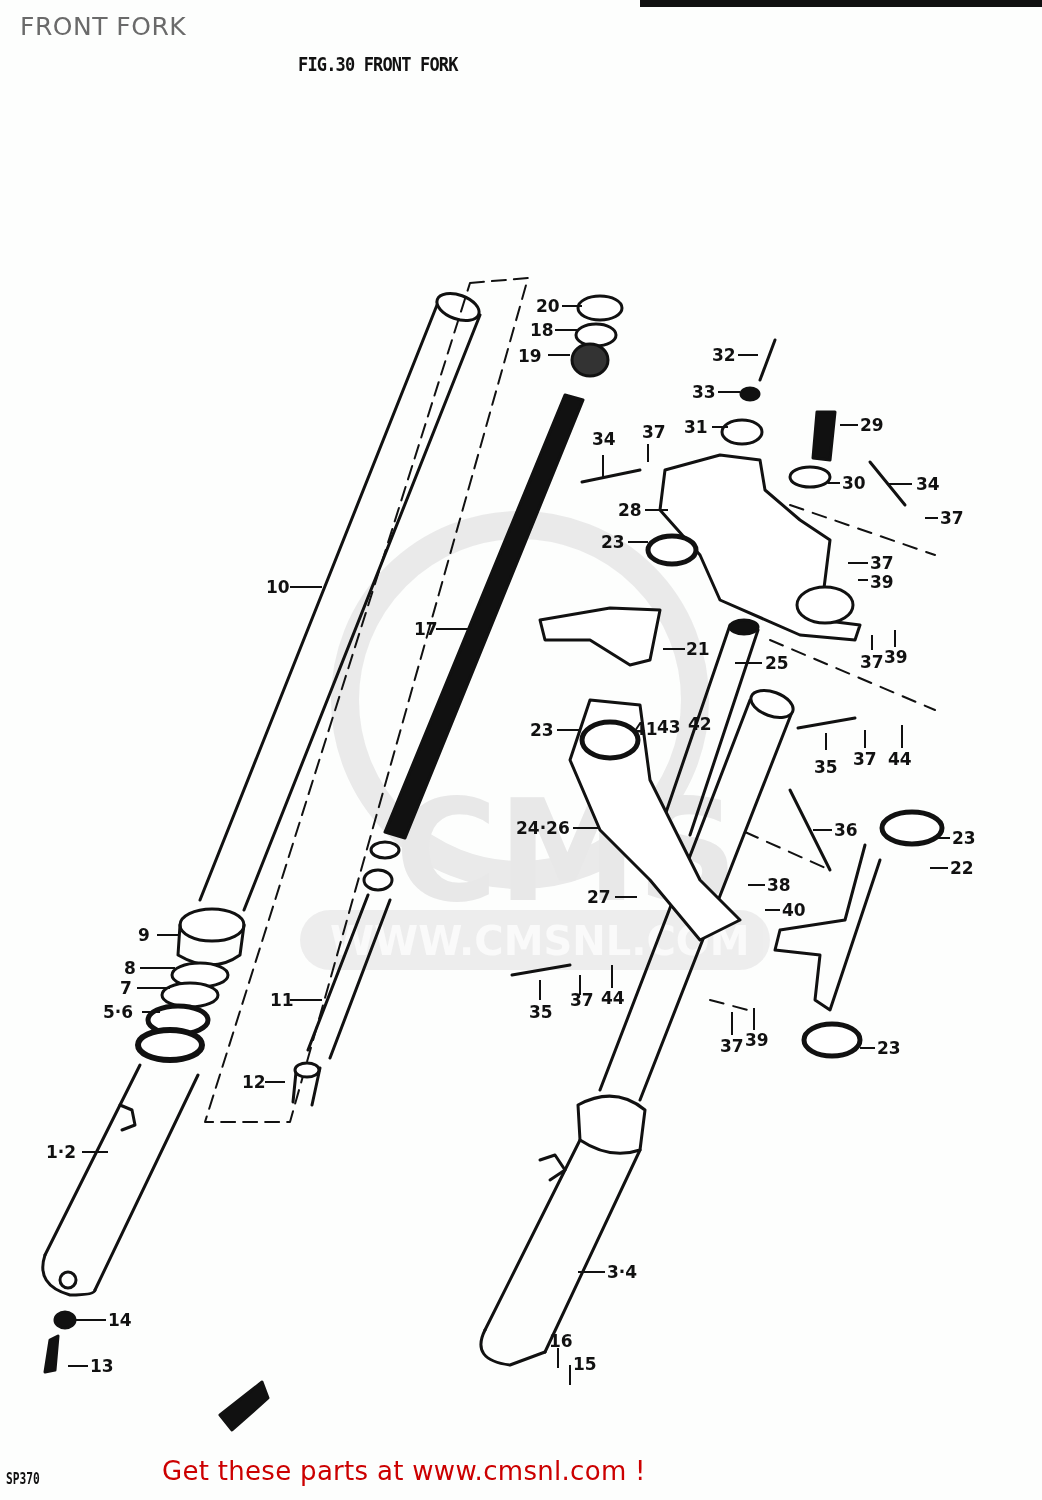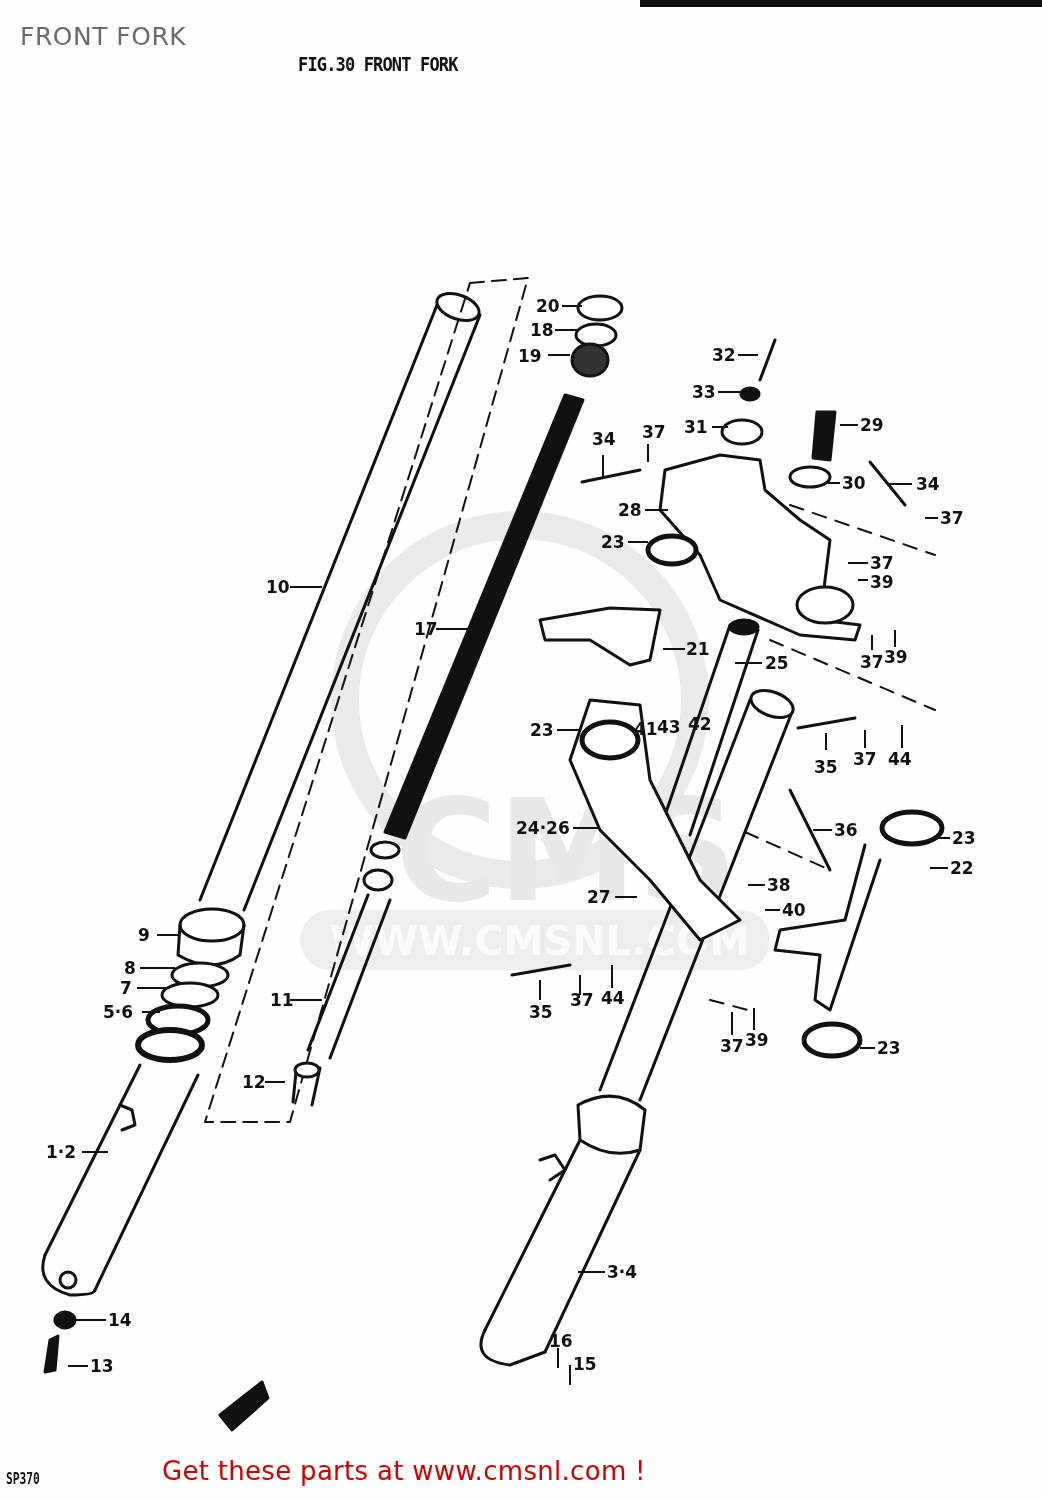--- a/index.html
+++ b/index.html
@@ -1,17 +1,17 @@
 <!DOCTYPE html>
 <html><head>
   <meta charset="utf-8">
   <style>
     html, body { margin: 0; padding: 0; background: #fdfefd; }
     body { width: 1042px; height: 1500px; position: relative; overflow: hidden; font-family: "DejaVu Sans", sans-serif; }
-    .page-title { position: absolute; left: 20px; top: 22px; font-size: 25px; color: #6a6a6a; font-family: "DejaVu Sans", sans-serif; letter-spacing: 0.5px; text-align: center; }
+    .page-title { position: absolute; left: 20px; top: 12px; font-size: 25px; color: #6a6a6a; font-family: "DejaVu Sans", sans-serif; letter-spacing: 0.5px; text-align: center; }
     .fig-title { position: absolute; left: 298px; top: 52px; font-size: 20px; font-weight: bold; color: #111; font-family: "DejaVu Sans Mono", monospace; letter-spacing: -1px; transform: scaleX(0.85); transform-origin: left; }
     .top-bar { position: absolute; left: 640px; top: 0; width: 402px; height: 7px; background: #111; }
     .ref-code { position: absolute; left: 6px; top: 1470px; font-size: 15px; font-weight: bold; color: #111; font-family: "DejaVu Sans Mono", monospace; transform: scaleX(0.75); transform-origin: left; }
     .cta { position: absolute; left: 162px; top: 1456px; font-size: 26px; color: #cc0000; font-family: "DejaVu Sans", sans-serif; white-space: nowrap; letter-spacing: 0.3px; }
     svg.diagram { position: absolute; left: 0; top: 0; }
     .lbl { font-family: "DejaVu Sans", sans-serif; font-size: 17px; font-weight: bold; fill: #111; }
     .wm { font-family: "DejaVu Sans", sans-serif; font-weight: bold; fill: #e6e6e6; }
   </style>
 </head>
 <body>

